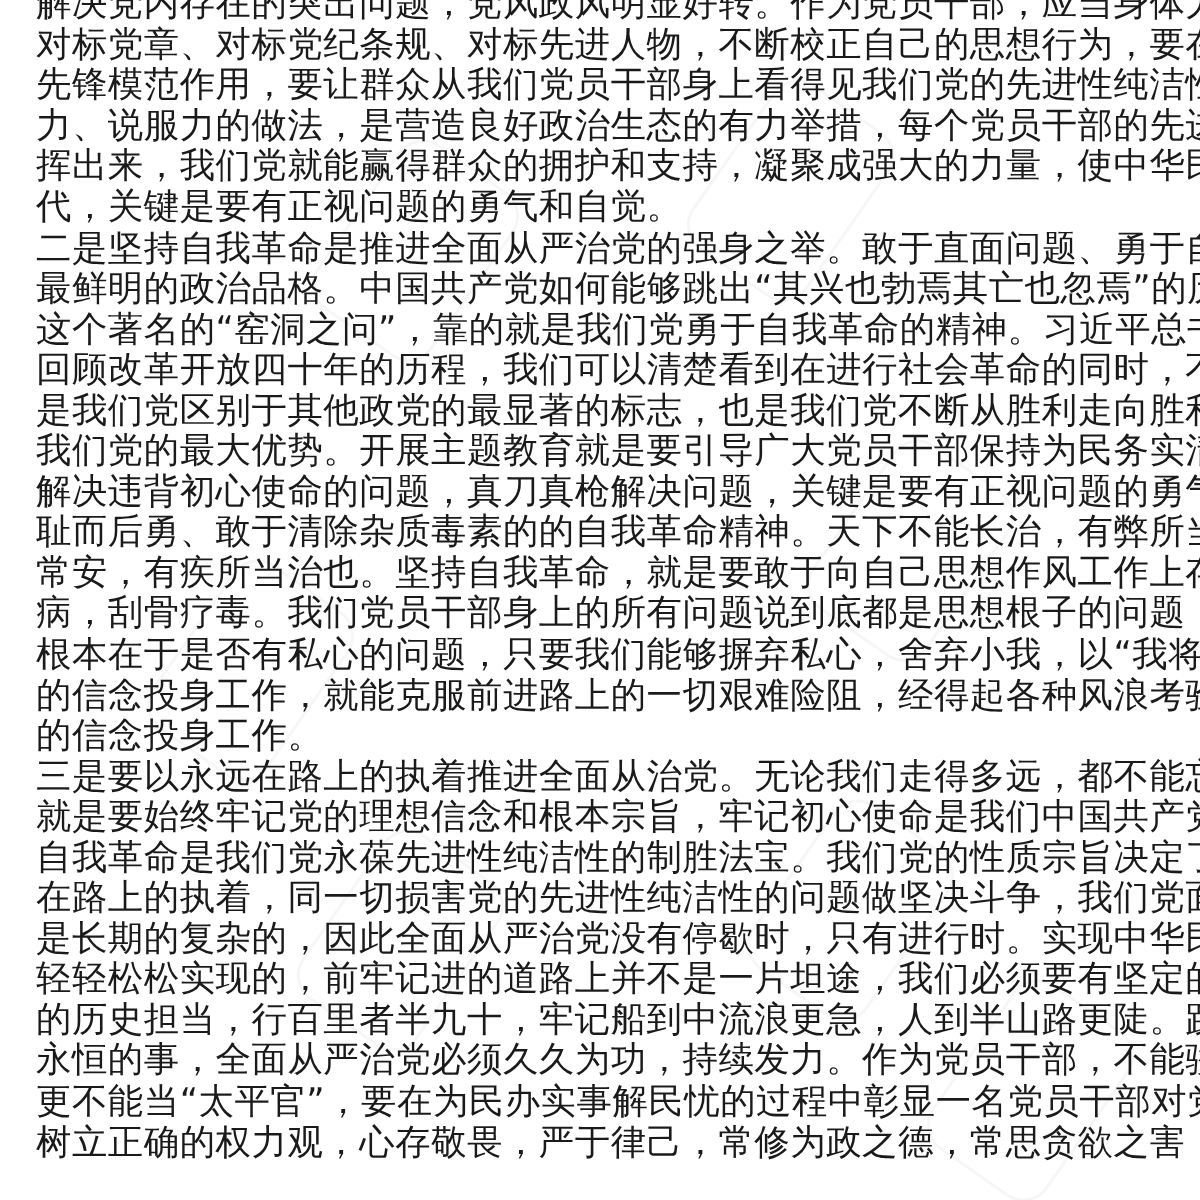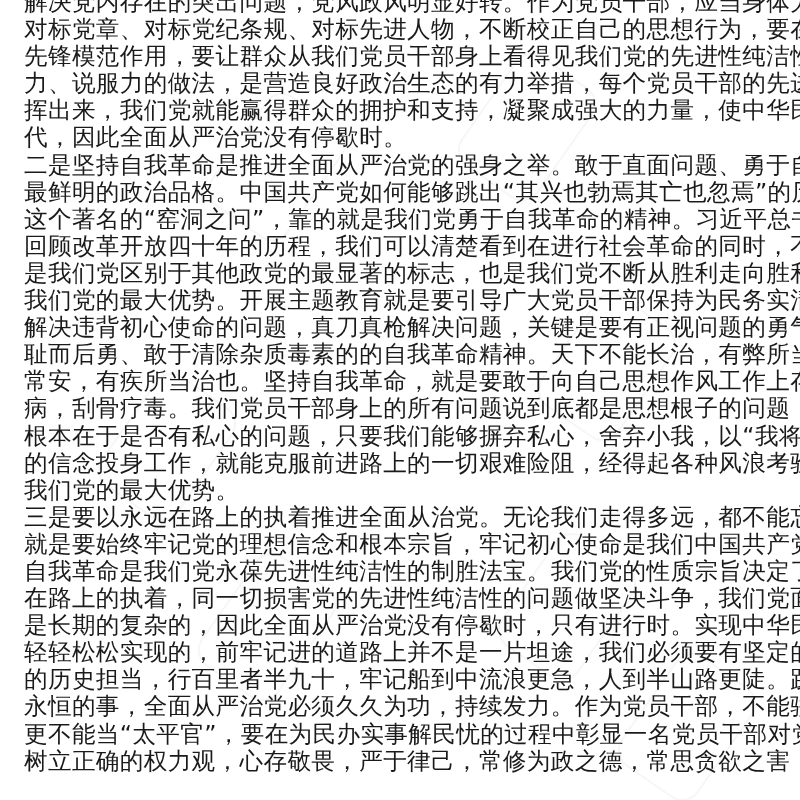--- a/index.html
+++ b/index.html
@@ -60,34 +60,34 @@
     <div class="wm" style="left:220px;top:560px;"></div>
     <div class="wm" style="left:640px;top:660px;"></div>
   </div>
 
   <div class="content">
     <div class="line">解决党内存在的突出问题，党风政风明显好转。作为党员干部，应当身体力行从严要求自己，</div>
     <div class="line">对标党章、对标党纪条规、对标先进人物，不断校正自己的思想行为，要在群众中发挥党员</div>
     <div class="line">先锋模范作用，要让群众从我们党员干部身上看得见我们党的先进性纯洁性，这是最有影响</div>
     <div class="line">力、说服力的做法，是营造良好政治生态的有力举措，每个党员干部的先进性纯洁性充分发</div>
     <div class="line">挥出来，我们党就能赢得群众的拥护和支持，凝聚成强大的力量，使中华民族大踏步赶上时</div>
-    <div class="line">代，因此全面从严治党没有停歇时。</div>
+    <div class="line">代，关键是要有正视问题的勇气和自觉。</div>
     <div class="line">二是坚持自我革命是推进全面从严治党的强身之举。敢于直面问题、勇于自我革命是我们党</div>
     <div class="line">最鲜明的政治品格。中国共产党如何能够跳出“其兴也勃焉其亡也忽焉”的历史周期律，回答</div>
     <div class="line">这个著名的“窑洞之问”，靠的就是我们党勇于自我革命的精神。习近平总书记在讲话中指出：</div>
     <div class="line">回顾改革开放四十年的历程，我们可以清楚看到在进行社会革命的同时，不断进行自我革命，</div>
     <div class="line">是我们党区别于其他政党的最显著的标志，也是我们党不断从胜利走向胜利的关键所在，是</div>
     <div class="line">我们党的最大优势。开展主题教育就是要引导广大党员干部保持为民务实清廉的政治本色，</div>
     <div class="line">解决违背初心使命的问题，真刀真枪解决问题，关键是要有正视问题的勇气和自觉，要有知</div>
     <div class="line">耻而后勇、敢于清除杂质毒素的的自我革命精神。天下不能长治，有弊所当革也；犹人身不能</div>
     <div class="line">常安，有疾所当治也。坚持自我革命，就是要敢于向自己思想作风工作上存在的问题开刀治</div>
     <div class="line">病，刮骨疗毒。我们党员干部身上的所有问题说到底都是思想根子的问题，思想根子的问题</div>
     <div class="line">根本在于是否有私心的问题，只要我们能够摒弃私心，舍弃小我，以“我将无我，不负人民”</div>
     <div class="line">的信念投身工作，就能克服前进路上的一切艰难险阻，经得起各种风浪考验，继续取得未来</div>
-    <div class="line">我们党的最大优势。</div>
+    <div class="line">的信念投身工作。</div>
     <div class="line">三是要以永远在路上的执着推进全面从治党。无论我们走得多远，都不能忘记来时的路。xx</div>
     <div class="line">就是要始终牢记党的理想信念和根本宗旨，牢记初心使命是我们中国共产党人的终身课题，</div>
     <div class="line">自我革命是我们党永葆先进性纯洁性的制胜法宝。我们党的性质宗旨决定了我们必须以永远</div>
     <div class="line">在路上的执着，同一切损害党的先进性纯洁性的问题做坚决斗争，我们党面临的“四大考验”</div>
     <div class="line">是长期的复杂的，因此全面从严治党没有停歇时，只有进行时。实现中华民族伟大复兴不是</div>
     <div class="line">轻轻松松实现的，前牢记进的道路上并不是一片坦途，我们必须要有坚定的理想信念，深沉</div>
     <div class="line">的历史担当，行百里者半九十，牢记船到中流浪更急，人到半山路更陡。践行初心和使命是</div>
     <div class="line">永恒的事，全面从严治党必须久久为功，持续发力。作为党员干部，不能骄傲，不能懈怠，</div>
     <div class="line">更不能当“太平官”，要在为民办实事解民忧的过程中彰显一名党员干部对党和人民的忠诚，</div>
     <div class="line">树立正确的权力观，心存敬畏，严于律己，常修为政之德，常思贪欲之害，关键在于“常”，</div>

